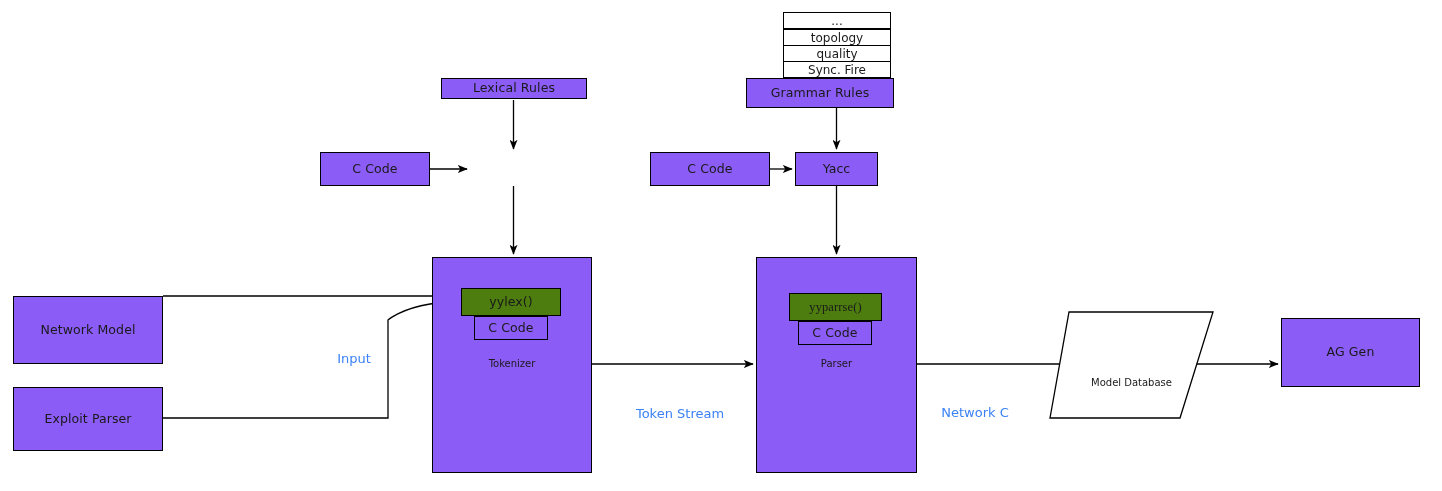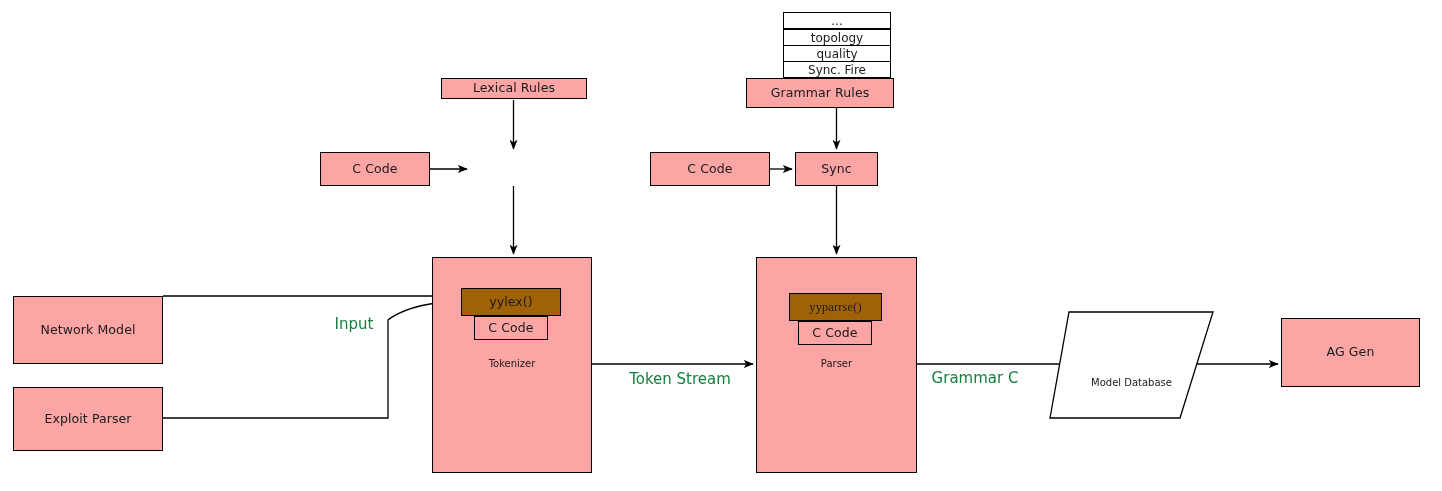--- a/index.html
+++ b/index.html
@@ -23,49 +23,50 @@
     left: 0;
     top: 0;
     width: 1442px;
     height: 491px;
     pointer-events: none;
   }
   .node {
     position: absolute;
     box-sizing: border-box;
     border: 1.3px solid #000000;
-    background: #fca5a5;
+    background: #8b5cf6;
     display: flex;
     align-items: center;
     justify-content: center;
     text-align: center;
     color: #1a1a1a;
     font-size: 12.5px;
     line-height: 1.15;
     letter-spacing: 0.1px;
   }
   .node.highlight {
-    background: #a16207;
+    background: #4d7c0f;
     border: 1.6px solid #000000;
     font-size: 12.5px;
   }
   .container-label {
     position: absolute;
     color: #1a1a1a;
     font-size: 10px;
     text-align: center;
     white-space: nowrap;
   }
   .edge-label {
     position: absolute;
-    color: #15803d;
-    font-size: 15px;
+    color: #3b82f6;
+    font-size: 13px;
     white-space: nowrap;
     background: transparent;
     text-align: center;
+    margin-top: 36px;
   }
   .stack-box {
     position: absolute;
     box-sizing: border-box;
     border: 1.2px solid #000000;
     background: #ffffff;
     display: flex;
     align-items: center;
     justify-content: center;
     font-size: 12px;
@@ -130,21 +131,21 @@
   </div>
 
   <div class="node" style="left:320px; top:152px; width:110px; height:34px;">
     <span>C Code</span>
   </div>
 
   <div class="node" style="left:650px; top:152px; width:120px; height:34px;">
     <span>C Code</span>
   </div>
   <div class="node" style="left:795px; top:152px; width:83px; height:34px;">
-    <span>Sync</span>
+    <span>Yacc</span>
   </div>
 
   <div class="node" style="left:13px; top:296px; width:150px; height:68px;">
     <span>Network Model</span>
   </div>
   <div class="node" style="left:13px; top:387px; width:150px; height:64px;">
     <span>Exploit Parser</span>
   </div>
 
   <div class="node" style="left:432px; top:257px; width:160px; height:216px;
@@ -168,15 +169,15 @@
   <div class="container-label" style="left:756px; top:358px; width:161px;">Parser</div>
 
   <div class="container-label" style="left:1050px; top:377px; width:163px;">Model Database</div>
 
   <div class="node" style="left:1281px; top:318px; width:139px; height:69px;">
     <span>AG Gen</span>
   </div>
 
   <div class="edge-label" style="left:304px; top:315px; width:100px;">Input</div>
   <div class="edge-label" style="left:600px; top:370px; width:160px;">Token Stream</div>
-  <div class="edge-label" style="left:920px; top:369px; width:110px;">Grammar C</div>
+  <div class="edge-label" style="left:920px; top:369px; width:110px;">Network C</div>
 
 </div>
 
 </body></html>

